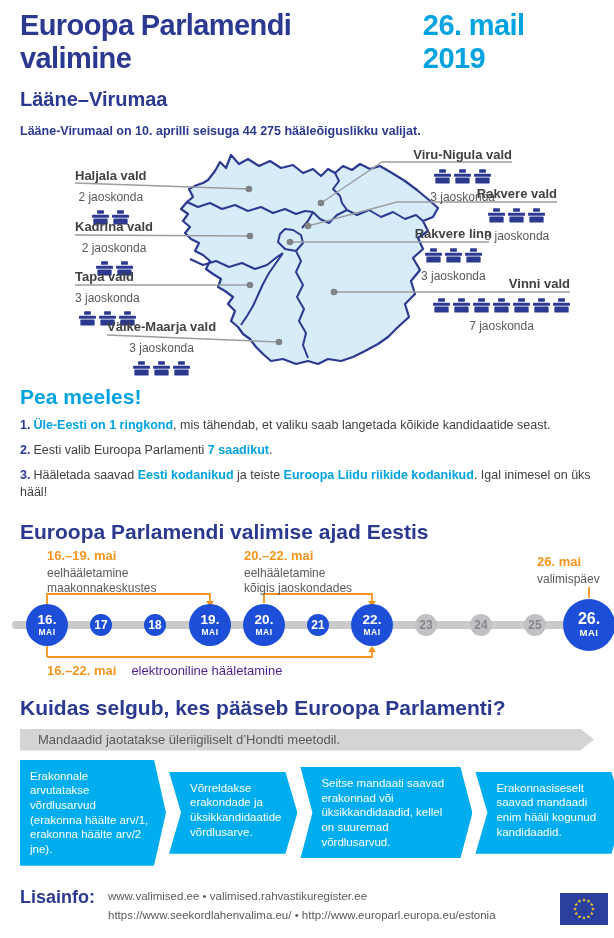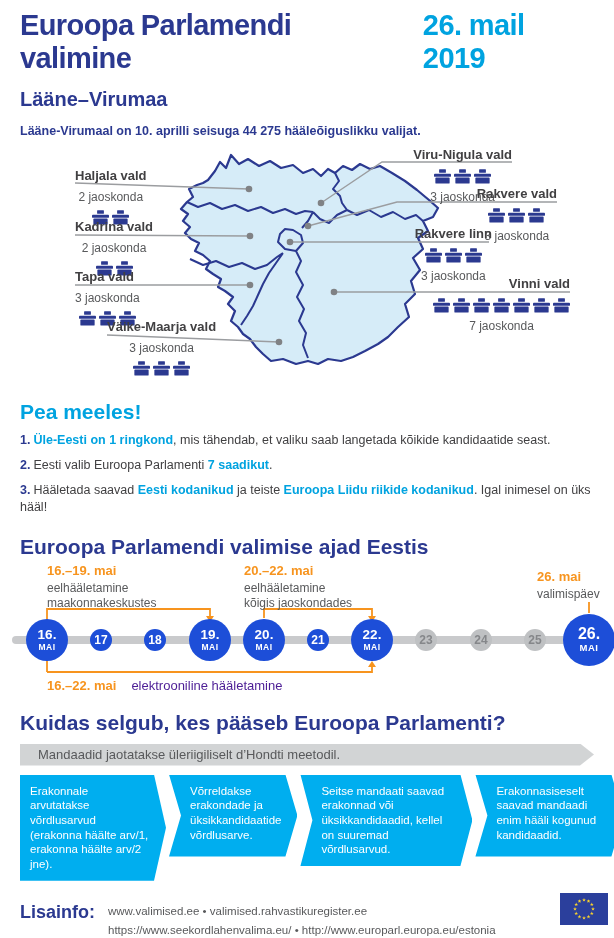--- a/index.html
+++ b/index.html
@@ -28,21 +28,21 @@
   .mun-0{left:63px;top:28px;}
   .mun-1{left:63px;top:79px;}
   .mun-2{left:63px;top:129px;}
   .mun-3{left:95px;top:179px;}
   .mun-4{right:114px;top:7px;}
   .mun-5{right:69px;top:46px;}
   .mun-6{right:134px;top:86px;}
   .mun-7{right:56px;top:136px;}
 
   
-  .h-cyan{color:#00a3e0;font-size:21px;font-weight:bold;margin-top:22px;}
+  .h-cyan{color:#00a3e0;font-size:21px;font-weight:bold;margin-top:7px;}
   .h-navy{color:#2b3990;font-size:21px;font-weight:bold;}
 
   
   .rem{font-size:12.5px;color:#414042;margin-top:8px;line-height:1.35;}
   .rem .num{font-weight:bold;color:#2b3990;margin-right:3px;}
   .rem .accent{font-weight:bold;color:#00a3e0;}
 
   
   .tl-head{margin-top:19px;}
   .timeline{position:relative;width:614px;height:134px;margin-left:-8px;margin-top:1px;}
@@ -66,21 +66,21 @@
   .anno-2{left:525px;top:9px;}
   .evote{position:absolute;left:35px;top:118px;font-size:13px;}
   .evote .adate{color:#f7941e;font-weight:bold;margin-right:15px;}
   .evote .elabel{color:#4c1d95;}
 
   
   .alloc-head{margin-top:17px;}
   .band{margin-top:9px;height:22px;background:#d2d4d5;display:flex;align-items:center;
         padding-left:18px;color:#58595b;font-size:13px;box-sizing:border-box;
         clip-path:polygon(0 0,calc(100% - 14px) 0,100% 50%,calc(100% - 14px) 100%,0 100%);}
-  .steps{display:flex;gap:3px;margin-top:9px;align-items:flex-start;}
+  .steps{display:flex;gap:3px;margin-top:9px;align-items:center;}
   .step{background:#00aeef;color:#fff;font-size:11.5px;line-height:1.28;box-sizing:border-box;
         padding:9px 16px 9px 10px;min-height:82px;
         clip-path:polygon(0 0,calc(100% - 12px) 0,100% 50%,calc(100% - 12px) 100%,0 100%,12px 50%);}
   .step.first{clip-path:polygon(0 0,calc(100% - 12px) 0,100% 50%,calc(100% - 12px) 100%,0 100%);}
   .step.notch{padding-left:21px;}
   .step-0{flex:0 0 146px;}
   .step-1{flex:0 0 124px;}
   .step-2{flex:0 0 172px;}
   .step-3{flex:0 0 148px;}
 

